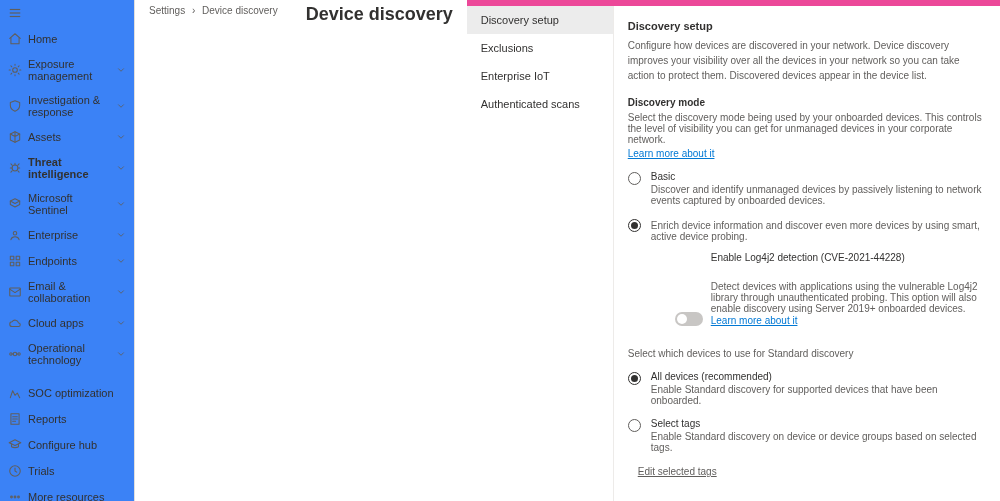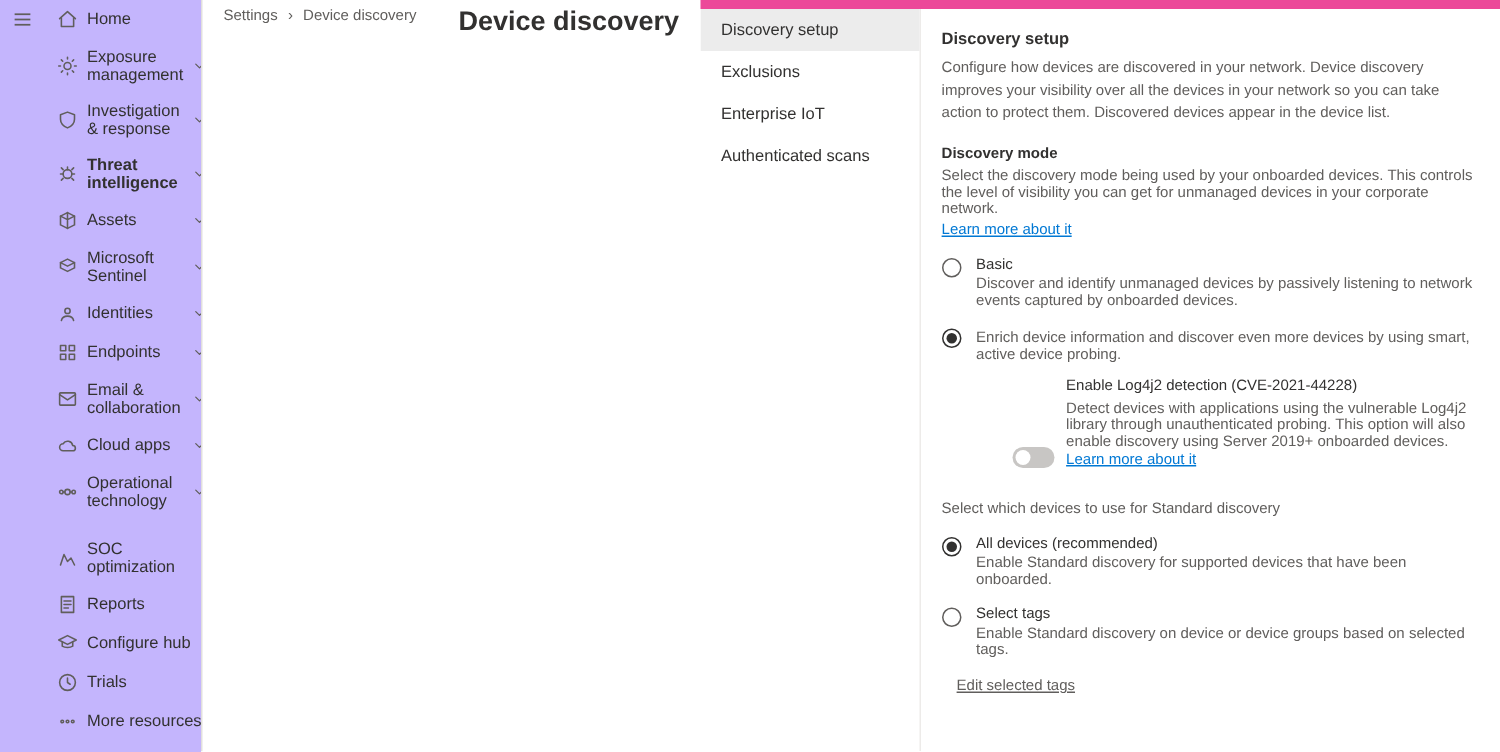--- a/index.html
+++ b/index.html
@@ -1,20 +1,20 @@
 <!DOCTYPE html>
 <html><head>
 <meta charset="utf-8">
 <style>
   * { box-sizing: border-box; margin: 0; padding: 0; }
   html, body { height: 100%; font-family: "Segoe UI", Arial, sans-serif; font-size: 11px; color: #323130; background: #fff; }
   body { display: flex; }
 
   
-  .sidebar { width: 135px; background: #c4b5fd; border-right: 1px solid #e1dfdd; display: flex; flex-direction: row; overflow-y: auto; }
+  .sidebar { width: 135px; background: #3b82f6; border-right: 1px solid #e1dfdd; display: flex; flex-direction: column; overflow-y: auto; }
   .hamburger { padding: 6px 8px; color: #605e5c; cursor: pointer; }
   .nav-item { display: flex; align-items: center; padding: 6px 8px; cursor: pointer; color: #323130; gap: 6px; }
   .nav-item .icon { width: 14px; height: 14px; color: #605e5c; flex-shrink: 0; }
   .nav-item .label { flex: 1; }
   .nav-item .chev { width: 10px; height: 10px; color: #605e5c; flex-shrink: 0; }
   .nav-item.bold .label { font-weight: 600; }
 
   
   .main { flex: 1; display: flex; flex-direction: row; overflow: hidden; }
   .breadcrumb { padding: 5px 14px; font-size: 10px; color: #605e5c; }
@@ -40,21 +40,21 @@
   .radio-outer.checked::after { content: ""; width: 7px; height: 7px; background: #323130; border-radius: 50%; }
   .radio-text { flex: 1; }
   .radio-label { font-size: 10px; color: #323130; }
   .radio-sub { font-size: 10px; color: #605e5c; margin-top: 2px; }
 
   .toggle-block { margin-left: 24px; margin-top: 10px; display: flex; gap: 8px; align-items: flex-end; }
   .toggle { width: 28px; height: 14px; background: #c8c6c4; border-radius: 8px; position: relative; cursor: pointer; flex-shrink: 0; }
   .toggle::after { content: ""; position: absolute; width: 10px; height: 10px; background: #fff; border-radius: 50%; top: 2px; left: 2px; }
   .toggle-text { flex: 1; }
   .toggle-label { font-size: 10px; }
-  .toggle-sub { font-size: 10px; color: #605e5c; margin-top: 4px; }
+  .toggle-sub { font-size: 10px; color: #605e5c; margin-top: 18px; }
 
   .minor-head { font-size: 10px; color: #605e5c; margin-top: 22px; }
 
   svg { display: block; }
 </style>
 </head>
 <body>
 
 <div class="sidebar">
   <div class="hamburger">
@@ -94,70 +94,70 @@
             <path d="M12 3l8 3v5c0 5-3.5 8-8 10-4.5-2-8-5-8-10V6z"></path>
           </svg>
         </span>
         <span class="label">Investigation &amp; response</span>
         <span class="chev">
           <svg width="10" height="10" viewBox="0 0 24 24" fill="none" stroke="currentColor" stroke-width="2" stroke-linecap="round" stroke-linejoin="round">
             <polyline points="6 9 12 15 18 9"></polyline>
           </svg>
         </span>
       </div>
+      <div class="nav-item">
+        <span class="icon">
+          <svg width="14" height="14" viewBox="0 0 24 24" fill="none" stroke="currentColor" stroke-width="1.8" stroke-linecap="round" stroke-linejoin="round">
+            <path d="M12 3l8 4v10l-8 4-8-4V7z"></path>
+            <path d="M12 3v18M4 7l8 4 8-4"></path>
+          </svg>
+        </span>
+        <span class="label">Assets</span>
+        <span class="chev">
+          <svg width="10" height="10" viewBox="0 0 24 24" fill="none" stroke="currentColor" stroke-width="2" stroke-linecap="round" stroke-linejoin="round">
+            <polyline points="6 9 12 15 18 9"></polyline>
+          </svg>
+        </span>
+      </div>
       <div class="nav-item bold">
         <span class="icon">
           <svg width="14" height="14" viewBox="0 0 24 24" fill="none" stroke="currentColor" stroke-width="1.8" stroke-linecap="round" stroke-linejoin="round">
             <circle cx="12" cy="12" r="5"></circle>
             <path d="M12 7V4M7 12H4M20 12h-3M7 17l-2 2M17 17l2 2M7 7L5 5M17 7l2-2"></path>
           </svg>
         </span>
         <span class="label">Threat intelligence</span>
         <span class="chev">
           <svg width="10" height="10" viewBox="0 0 24 24" fill="none" stroke="currentColor" stroke-width="2" stroke-linecap="round" stroke-linejoin="round">
             <polyline points="6 9 12 15 18 9"></polyline>
           </svg>
         </span>
       </div>
       <div class="nav-item">
         <span class="icon">
           <svg width="14" height="14" viewBox="0 0 24 24" fill="none" stroke="currentColor" stroke-width="1.8" stroke-linecap="round" stroke-linejoin="round">
-            <path d="M12 3l8 4v10l-8 4-8-4V7z"></path>
-            <path d="M12 3v18M4 7l8 4 8-4"></path>
-          </svg>
-        </span>
-        <span class="label">Assets</span>
-        <span class="chev">
-          <svg width="10" height="10" viewBox="0 0 24 24" fill="none" stroke="currentColor" stroke-width="2" stroke-linecap="round" stroke-linejoin="round">
-            <polyline points="6 9 12 15 18 9"></polyline>
-          </svg>
-        </span>
-      </div>
-      <div class="nav-item">
-        <span class="icon">
-          <svg width="14" height="14" viewBox="0 0 24 24" fill="none" stroke="currentColor" stroke-width="1.8" stroke-linecap="round" stroke-linejoin="round">
             <path d="M12 3l8 4-8 4-8-4z"></path>
             <path d="M4 7v6l8 4 8-4V7"></path>
           </svg>
         </span>
         <span class="label">Microsoft Sentinel</span>
         <span class="chev">
           <svg width="10" height="10" viewBox="0 0 24 24" fill="none" stroke="currentColor" stroke-width="2" stroke-linecap="round" stroke-linejoin="round">
             <polyline points="6 9 12 15 18 9"></polyline>
           </svg>
         </span>
       </div>
       <div class="nav-item">
         <span class="icon">
           <svg width="14" height="14" viewBox="0 0 24 24" fill="none" stroke="currentColor" stroke-width="1.8" stroke-linecap="round" stroke-linejoin="round">
             <circle cx="12" cy="9" r="3"></circle>
             <path d="M5 20c1-4 5-5 7-5s6 1 7 5"></path>
           </svg>
         </span>
-        <span class="label">Identities</span>
+        <span class="label">Enterprise</span>
         <span class="chev">
           <svg width="10" height="10" viewBox="0 0 24 24" fill="none" stroke="currentColor" stroke-width="2" stroke-linecap="round" stroke-linejoin="round">
             <polyline points="6 9 12 15 18 9"></polyline>
           </svg>
         </span>
       </div>
       <div class="nav-item">
         <span class="icon">
           <svg width="14" height="14" viewBox="0 0 24 24" fill="none" stroke="currentColor" stroke-width="1.8" stroke-linecap="round" stroke-linejoin="round">
             <rect x="4" y="4" width="6" height="6"></rect>

